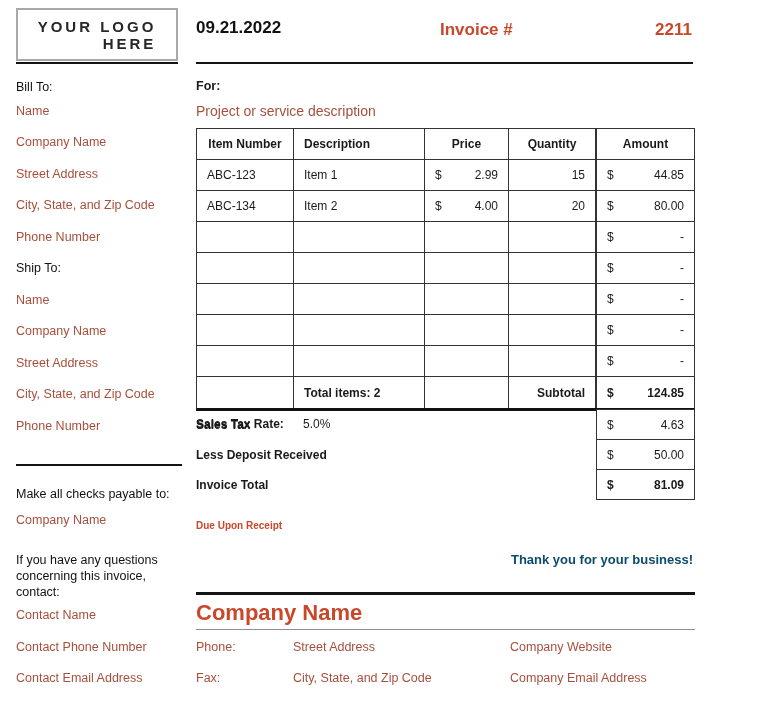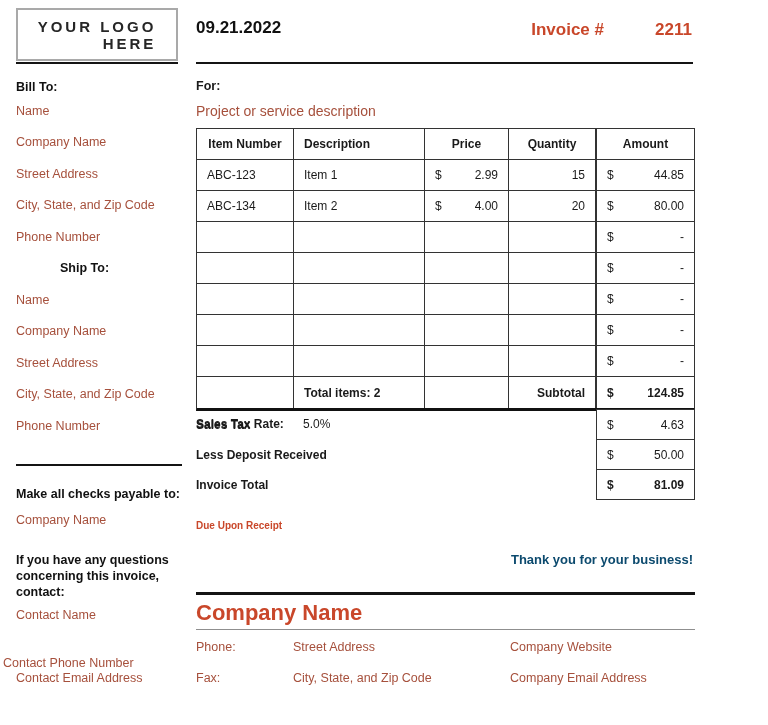--- a/index.html
+++ b/index.html
@@ -23,26 +23,26 @@
   .logo-box .logo-text {
     font-weight:bold; font-size:15px; letter-spacing:3px; color:#262626; line-height:17px;
   }
 
   
   .rule { background:#141414; }
   .rule-gray { background:#8f8f8f; }
 
   
   .date { left:196px; top:18px; font-size:17px; font-weight:bold; color:#111; }
-  .inv-label { left:464px; top:20px; width:140px; text-align:right; font-size:17px; font-weight:bold; }
+  .inv-label { left:440px; top:20px; width:140px; font-size:17px; font-weight:bold; }
   .inv-num   { left:600px; top:20px; width:92px;  text-align:right; font-size:17px; font-weight:bold; }
 
   
   .side { font-size:12.5px; line-height:15px; }
-  .side-label { font-weight:bold; color:#111; }
+  .side-label { font-weight:normal; color:#111; }
 
   
   .for-label { left:196px; top:79px; font-weight:bold; font-size:12.5px; }
   .for-value { left:196px; top:103px; font-size:14px; }
 
   
   .inv-table {
     left:196px; top:128px; width:499px;
     border:1px solid #333; border-bottom:3px solid #111; background:#fff;
   }
@@ -101,35 +101,35 @@
   <div class="abs rule" style="left:16px;top:62px;width:162px;height:2px;"></div>
   <div class="abs rule" style="left:196px;top:62px;width:497px;height:2px;"></div>
 
   <div class="abs side side-label" style="left:16px;top:80px;">Bill To:</div>
   <div class="abs side muted" style="left:16px;top:104px;">Name</div>
   <div class="abs side muted" style="left:16px;top:135px;">Company Name</div>
   <div class="abs side muted" style="left:16px;top:167px;">Street Address</div>
   <div class="abs side muted" style="left:16px;top:198px;">City, State, and Zip Code</div>
   <div class="abs side muted" style="left:16px;top:230px;">Phone Number</div>
 
-  <div class="abs side side-label" style="left:16px;top:261px;margin-left:44px;">Ship To:</div>
+  <div class="abs side side-label" style="left:16px;top:261px;">Ship To:</div>
   <div class="abs side muted" style="left:16px;top:293px;">Name</div>
   <div class="abs side muted" style="left:16px;top:324px;">Company Name</div>
   <div class="abs side muted" style="left:16px;top:356px;">Street Address</div>
   <div class="abs side muted" style="left:16px;top:387px;">City, State, and Zip Code</div>
   <div class="abs side muted" style="left:16px;top:419px;">Phone Number</div>
 
   <div class="abs rule" style="left:16px;top:464px;width:166px;height:2px;"></div>
 
   <div class="abs side side-label" style="left:16px;top:487px;width:172px;">Make all checks payable to:</div>
   <div class="abs side muted" style="left:16px;top:513px;">Company Name</div>
 
   <div class="abs side side-label" style="left:16px;top:552px;width:164px;line-height:16px;">If you have any questions concerning this invoice, contact:</div>
   <div class="abs side muted" style="left:16px;top:608px;">Contact Name</div>
-  <div class="abs side muted" style="left:3px;top:640px;margin-top:16px;">Contact Phone Number</div>
+  <div class="abs side muted" style="left:16px;top:640px;">Contact Phone Number</div>
   <div class="abs side muted" style="left:16px;top:671px;">Contact Email Address</div>
 
   <div class="abs for-label">For:</div>
   <div class="abs for-value muted">Project or service description</div>
 
   <div class="abs inv-table">
     <div class="trow thead">
       <div class="tcell center">Item Number</div>
       <div class="tcell">Description</div>
       <div class="tcell center">Price</div>

